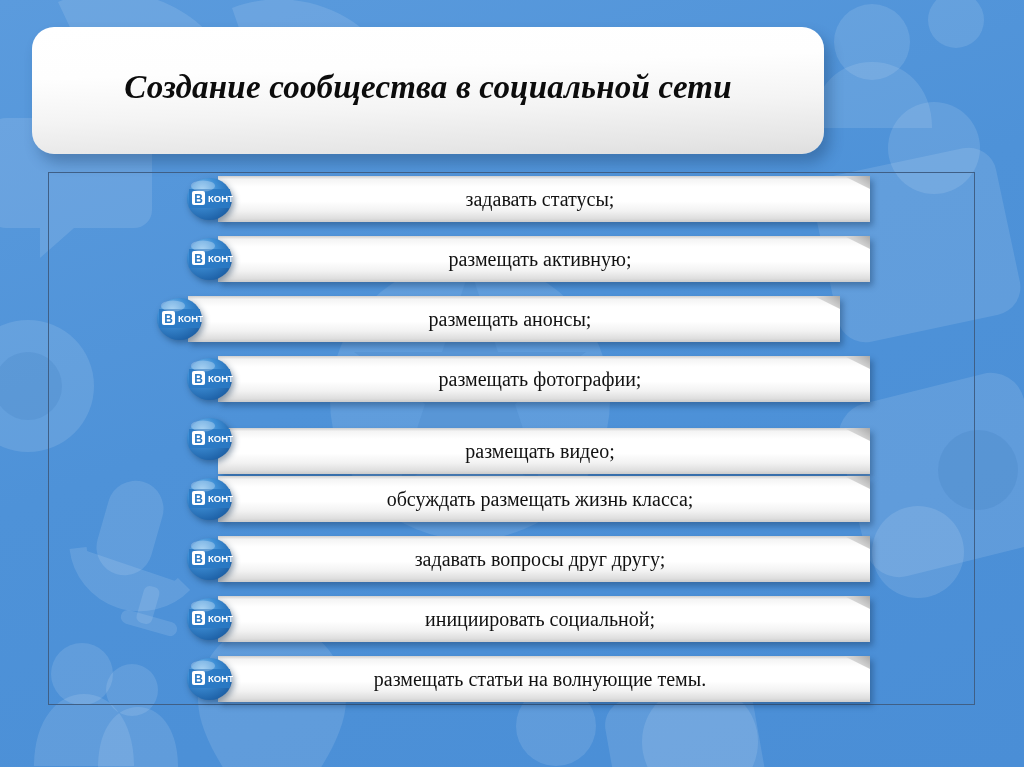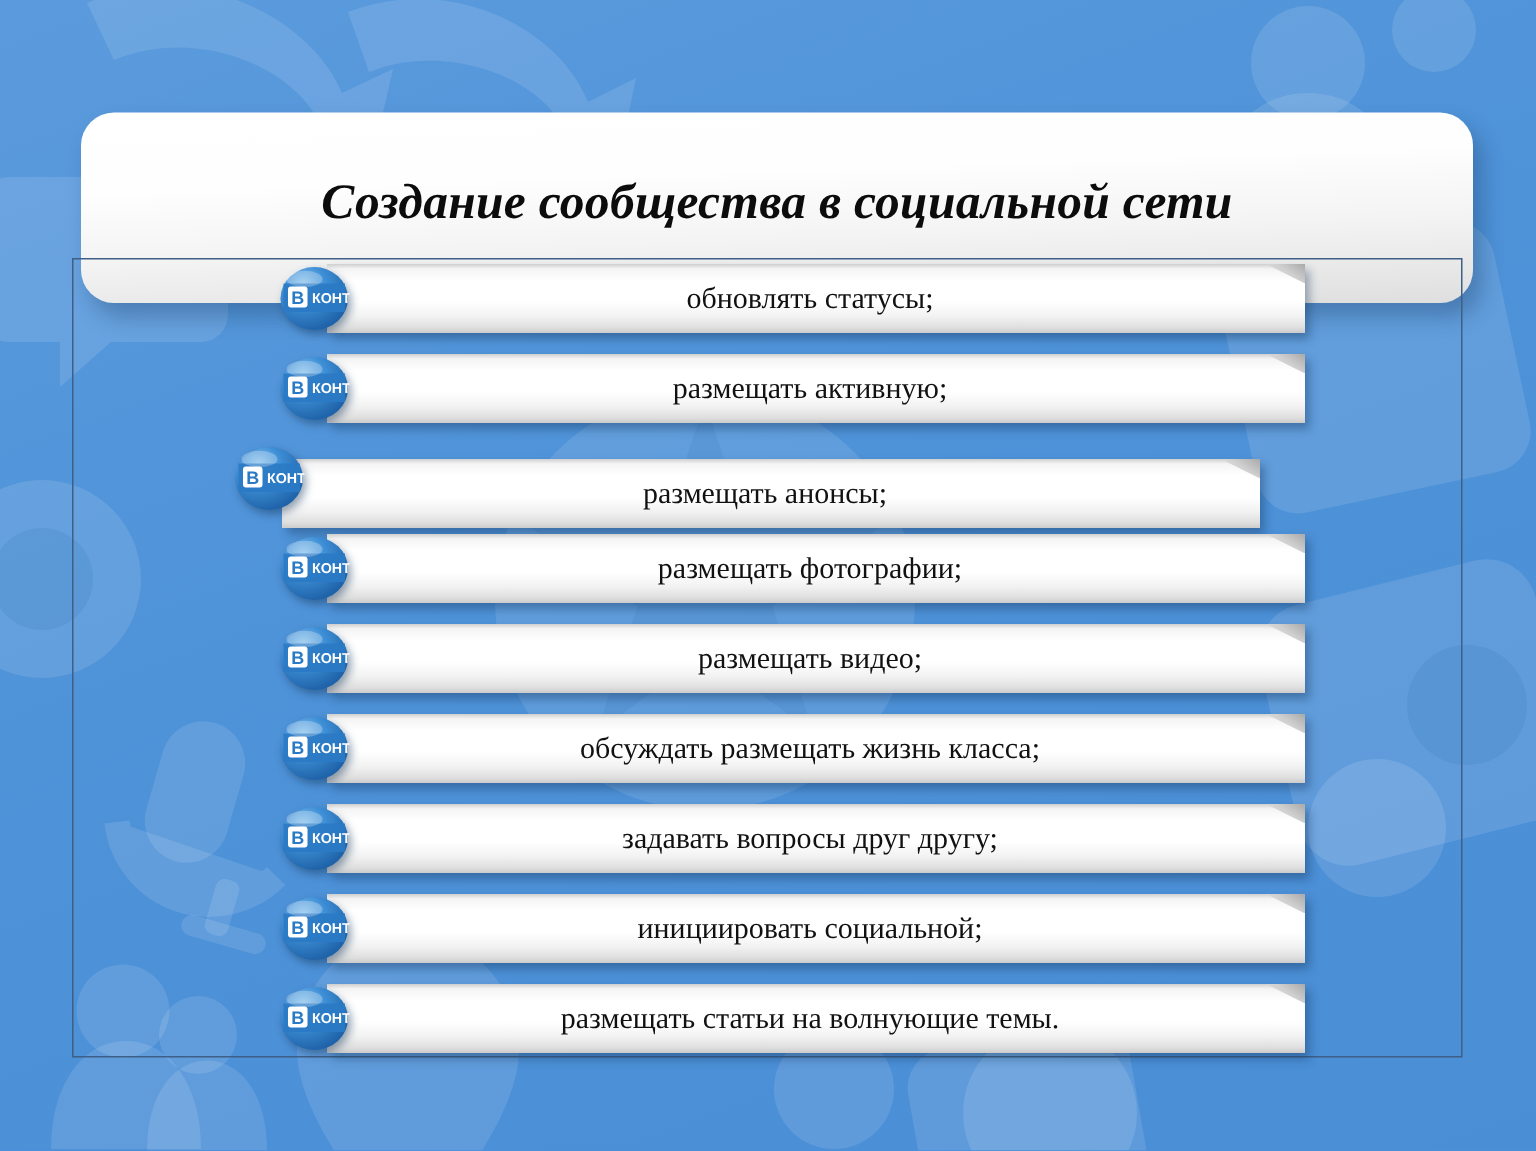--- a/index.html
+++ b/index.html
@@ -37,33 +37,32 @@
     opacity: 0.115;
   }
   .bg-shape.dark {
     fill: #2f6fb5;
     opacity: 0.16;
   }
 
   
   .title-panel {
     position: absolute;
-    left: 54px;
+    left: 32px;
     top: 27px;
-    width: 928px;
+    width: 792px;
     height: 127px;
     border-radius: 22px;
     background: linear-gradient(178deg, #ffffff 0%, #fefefe 34%, #f4f4f4 62%, #e6e6e6 88%, #dedede 100%);
     box-shadow: 6px 9px 14px rgba(20, 55, 95, 0.33);
     display: flex;
     align-items: center;
     justify-content: center;
     box-sizing: border-box;
     padding: 4px 34px 10px 34px;
-    margin-top: 48px;
   }
   .title-text {
     font-family: "Liberation Serif", "DejaVu Serif", serif;
     font-style: italic;
     font-weight: bold;
     font-size: 33px;
     line-height: 1.22;
     color: #0c0c0c;
     text-align: center;
     letter-spacing: 0.2px;
@@ -259,21 +258,21 @@
           </defs>
           <ellipse cx="23.5" cy="22" rx="22.5" ry="21" fill="url(#vkball)"></ellipse>
           <rect x="3" y="12" width="41" height="19" fill="#2a7ac4" opacity="0.92"></rect>
           <rect x="6" y="14" width="13" height="14" rx="2" fill="#ffffff"></rect>
           <text x="12.5" y="25.5" font-family="Liberation Sans, sans-serif" font-size="12" font-weight="bold" fill="#2a7ac4" text-anchor="middle">В</text>
           <text x="22" y="25" font-family="Liberation Sans, sans-serif" font-size="9.5" font-weight="bold" fill="#ffffff">КОНТ</text>
           <ellipse cx="17" cy="9" rx="12" ry="5.5" fill="#ffffff" opacity="0.26"></ellipse>
         </svg>
       </span>
       <div class="bar-plate" style="width:652px;">
-        <span class="bar-text">обновлять статусы;</span>
+        <span class="bar-text">задавать статусы;</span>
       </div>
     </div>
 
     <div class="bar-row" style="top:60px; left:186px;">
       <span class="vk-badge">
         <svg width="47" height="44" viewBox="0 0 47 44" xmlns="http://www.w3.org/2000/svg">
           <ellipse cx="23.5" cy="22" rx="22.5" ry="21" fill="url(#vkball)"></ellipse>
           <rect x="3" y="12" width="41" height="19" fill="#2a7ac4" opacity="0.92"></rect>
           <rect x="6" y="14" width="13" height="14" rx="2" fill="#ffffff"></rect>
           <text x="12.5" y="25.5" font-family="Liberation Sans, sans-serif" font-size="12" font-weight="bold" fill="#2a7ac4" text-anchor="middle">В</text>
@@ -290,21 +289,21 @@
       <span class="vk-badge">
         <svg width="47" height="44" viewBox="0 0 47 44" xmlns="http://www.w3.org/2000/svg">
           <ellipse cx="23.5" cy="22" rx="22.5" ry="21" fill="url(#vkball)"></ellipse>
           <rect x="3" y="12" width="41" height="19" fill="#2a7ac4" opacity="0.92"></rect>
           <rect x="6" y="14" width="13" height="14" rx="2" fill="#ffffff"></rect>
           <text x="12.5" y="25.5" font-family="Liberation Sans, sans-serif" font-size="12" font-weight="bold" fill="#2a7ac4" text-anchor="middle">В</text>
           <text x="22" y="25" font-family="Liberation Sans, sans-serif" font-size="9.5" font-weight="bold" fill="#ffffff">КОНТ</text>
           <ellipse cx="17" cy="9" rx="12" ry="5.5" fill="#ffffff" opacity="0.26"></ellipse>
         </svg>
       </span>
-      <div class="bar-plate" style="width:652px;margin-top:10px;">
+      <div class="bar-plate" style="width:652px;">
         <span class="bar-text">размещать анонсы;</span>
       </div>
     </div>
 
     <div class="bar-row" style="top:180px; left:186px;">
       <span class="vk-badge">
         <svg width="47" height="44" viewBox="0 0 47 44" xmlns="http://www.w3.org/2000/svg">
           <ellipse cx="23.5" cy="22" rx="22.5" ry="21" fill="url(#vkball)"></ellipse>
           <rect x="3" y="12" width="41" height="19" fill="#2a7ac4" opacity="0.92"></rect>
           <rect x="6" y="14" width="13" height="14" rx="2" fill="#ffffff"></rect>
@@ -322,21 +321,21 @@
       <span class="vk-badge">
         <svg width="47" height="44" viewBox="0 0 47 44" xmlns="http://www.w3.org/2000/svg">
           <ellipse cx="23.5" cy="22" rx="22.5" ry="21" fill="url(#vkball)"></ellipse>
           <rect x="3" y="12" width="41" height="19" fill="#2a7ac4" opacity="0.92"></rect>
           <rect x="6" y="14" width="13" height="14" rx="2" fill="#ffffff"></rect>
           <text x="12.5" y="25.5" font-family="Liberation Sans, sans-serif" font-size="12" font-weight="bold" fill="#2a7ac4" text-anchor="middle">В</text>
           <text x="22" y="25" font-family="Liberation Sans, sans-serif" font-size="9.5" font-weight="bold" fill="#ffffff">КОНТ</text>
           <ellipse cx="17" cy="9" rx="12" ry="5.5" fill="#ffffff" opacity="0.26"></ellipse>
         </svg>
       </span>
-      <div class="bar-plate" style="width:652px;">
+      <div class="bar-plate" style="width:652px;margin-top:12px;">
         <span class="bar-text">размещать видео;</span>
       </div>
     </div>
 
     <div class="bar-row" style="top:300px; left:186px;">
       <span class="vk-badge">
         <svg width="47" height="44" viewBox="0 0 47 44" xmlns="http://www.w3.org/2000/svg">
           <ellipse cx="23.5" cy="22" rx="22.5" ry="21" fill="url(#vkball)"></ellipse>
           <rect x="3" y="12" width="41" height="19" fill="#2a7ac4" opacity="0.92"></rect>
           <rect x="6" y="14" width="13" height="14" rx="2" fill="#ffffff"></rect>

